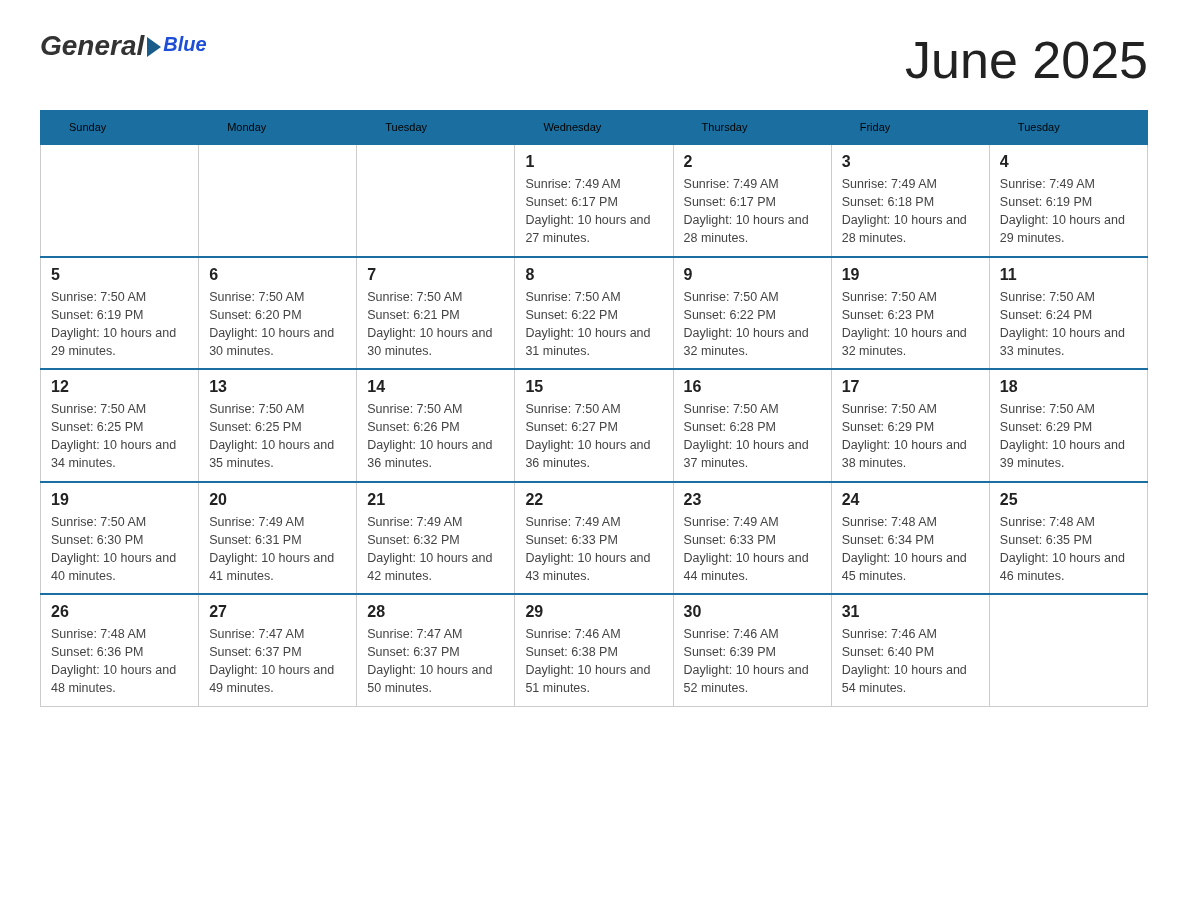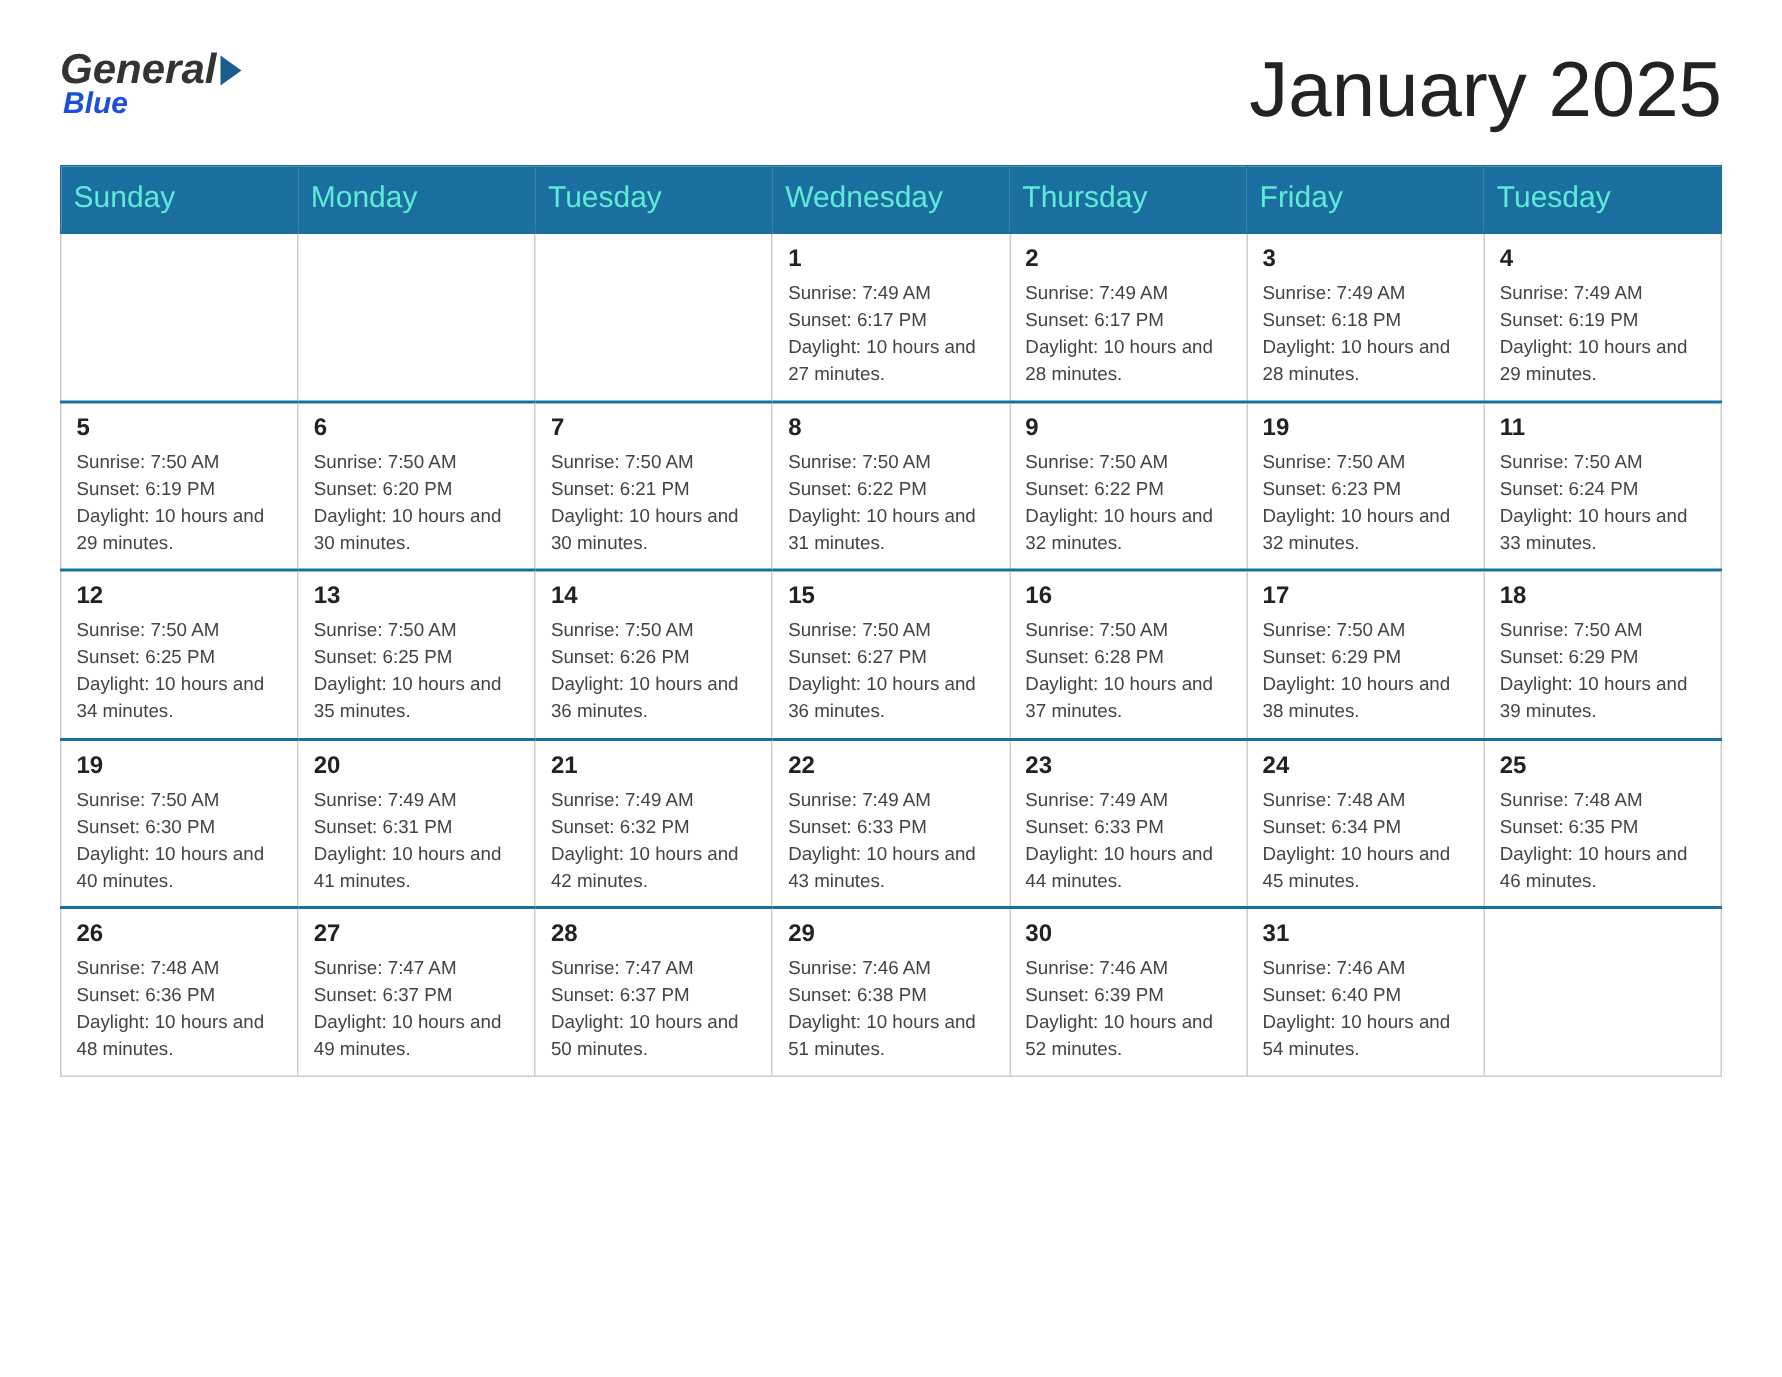--- a/index.html
+++ b/index.html
@@ -11,21 +11,22 @@
       min-height: 918px;
     }
     .header-area {
       display: flex;
       justify-content: space-between;
       align-items: flex-start;
       margin-bottom: 20px;
     }
     .logo {
       display: flex;
-      flex-direction: column;
+      flex-direction: row;
+      align-items: center;
     }
     .logo-top {
       display: flex;
       align-items: center;
     }
     .logo-general {
       font-size: 28px;
       font-weight: bold;
       color: #333;
       font-style: italic;
@@ -59,24 +60,24 @@
       font-size: 20px;
       color: #444;
       margin-top: 4px;
     }
     .calendar {
       width: 100%;
       border-collapse: collapse;
     }
     .calendar thead tr th {
       background-color: #1a6fa0;
-      color: #5eead4;
-      font-size: 20px;
+      color: #000000;
+      font-size: 11px;
       font-weight: normal;
-      padding: 10px 8px;
+      padding: 10px 28px;
       text-align: left;
       border: 1px solid #1a6fa0;
     }
     .calendar tbody tr td {
       vertical-align: top;
       border: 1px solid #ccc;
       border-top: 2px solid #1a6fa0;
       padding: 8px 10px;
       width: 14.28%;
       min-height: 110px;
@@ -101,21 +102,21 @@
 
 <div class="header-area">
   <div class="logo">
     <div class="logo-top">
       <span class="logo-general">General</span>
       <div class="logo-arrow"></div>
     </div>
     <span class="logo-blue">Blue</span>
   </div>
   <div class="title-area">
-    <div class="month-title">January 2025</div>
+    <div class="month-title">June 2025</div>
   </div>
 </div>
 
 <table class="calendar">
   <thead>
     <tr>
     <th>Sunday</th>
         <th>Monday</th>
         <th>Tuesday</th>
         <th>Wednesday</th>

